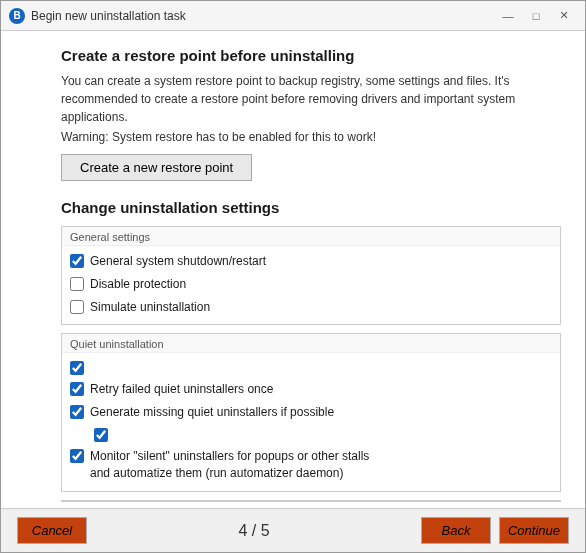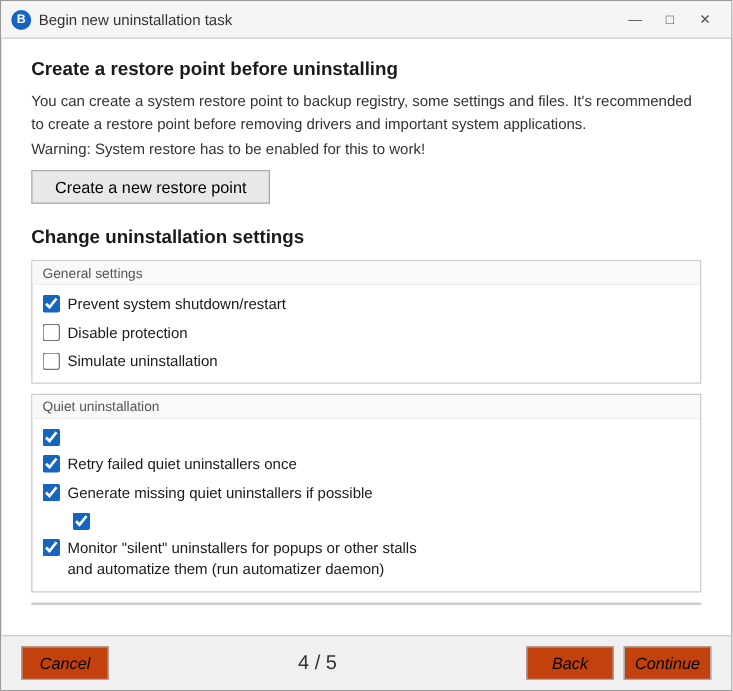--- a/index.html
+++ b/index.html
@@ -64,20 +64,21 @@
       display: flex;
       align-items: center;
       justify-content: center;
       font-size: 11px;
       color: #555;
     }
     .content-area {
       flex: 1;
       overflow-y: auto;
       padding: 16px 24px;
+      margin-left: 36px;
     }
     .content-area::-webkit-scrollbar { width: 12px; }
     .content-area::-webkit-scrollbar-track { background: #f1f1f1; }
     .content-area::-webkit-scrollbar-thumb { background: #c1c1c1; border: 2px solid #f1f1f1; }
     .section-title-main {
       font-size: 15px;
       font-weight: bold;
       color: #1a1a1a;
       margin-bottom: 8px;
     }
@@ -205,21 +206,21 @@
       </div>
 
       <div>
         <div class="section-title-change">Change uninstallation settings</div>
 
         <div class="settings-group">
           <div class="group-label">General settings</div>
           <div class="group-items">
             <div class="checkbox-item">
               <input type="checkbox" checked="" style="">
-              <span class="checkbox-label">Prevent system shutdown/restart</span>
+              <span class="checkbox-label">General system shutdown/restart</span>
             </div>
             <div class="checkbox-item">
               <input type="checkbox" style="">
               <span class="checkbox-label">Disable protection</span>
             </div>
             <div class="checkbox-item">
               <input type="checkbox" style="">
               <span class="checkbox-label">Simulate uninstallation</span>
             </div>
           </div>

